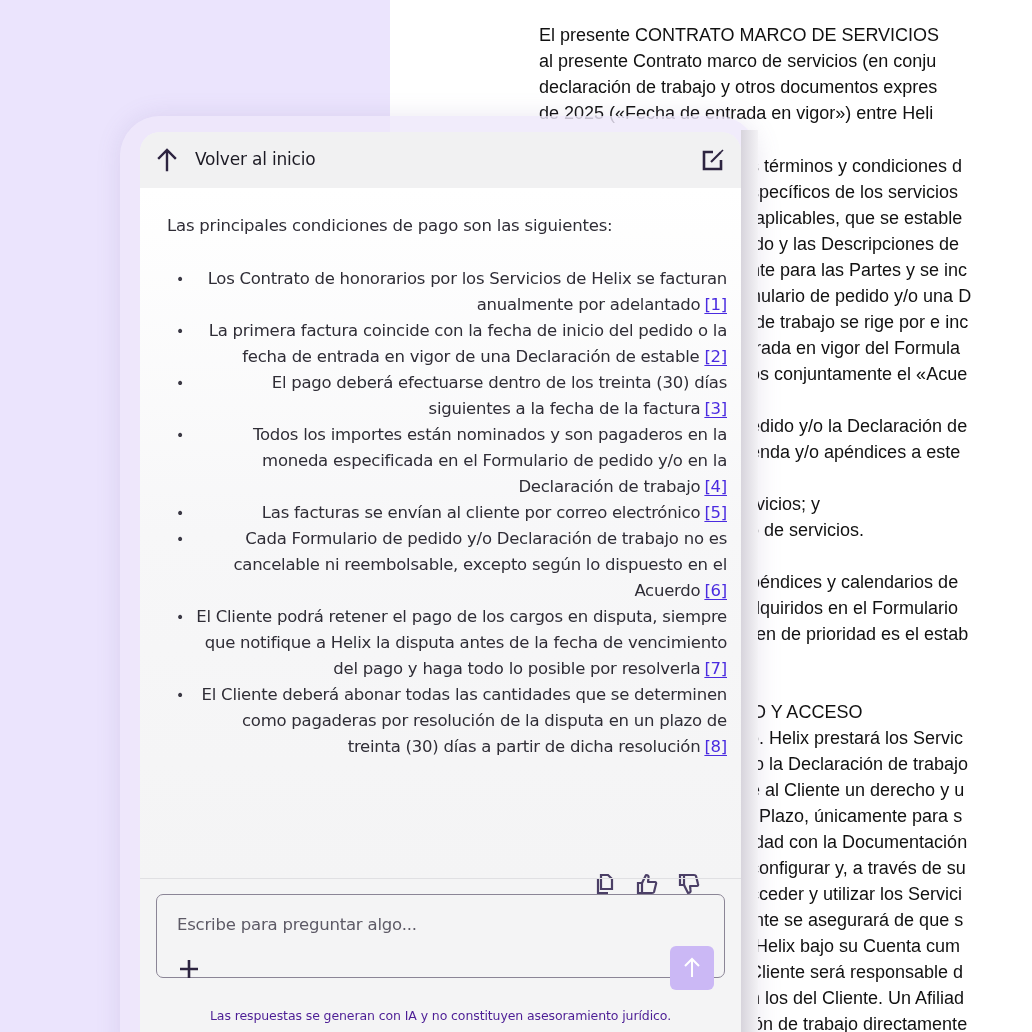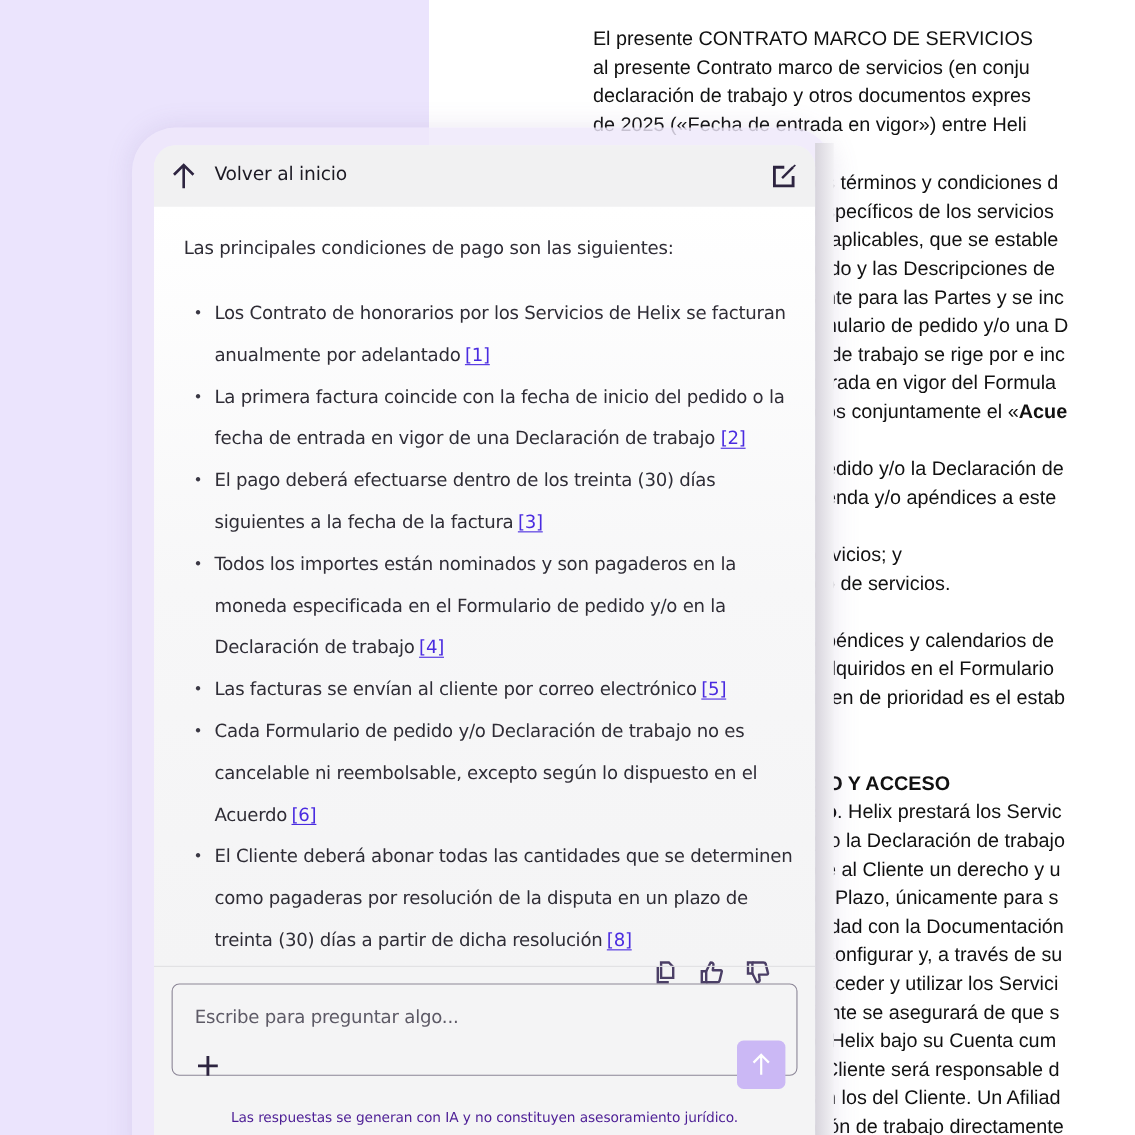--- a/index.html
+++ b/index.html
@@ -12,21 +12,21 @@
     background: #ffffff; overflow: hidden;
   }
   .doc-text {
     position: absolute; top: 22px; font-family: "Liberation Sans", sans-serif;
     font-size: 18px; line-height: 26px; color: #111; white-space: nowrap;
   }
   .doc-top { left: 149px; }
   .doc-right { left: 350px; top: 153px; }
   .doc-line { display: block; height: 26px; }
   .doc-gap { display: block; height: 26px; }
-  .doc-line b { font-weight: bold; }
+  .doc-line b { font-weight: normal; }
 
   
   .frame {
     position: absolute; left: 120px; top: 116px; width: 638px; height: 940px;
     border-radius: 40px 40px 0 0;
     background: rgba(238, 232, 250, 0.82);
     box-shadow: 0 0 24px rgba(120, 100, 160, 0.15);
   }
   .frame-right-shade {
     position: absolute; left: 741px; top: 130px; width: 17px; height: 902px;
@@ -53,22 +53,22 @@
     position: absolute; left: 0; top: 56px; width: 601px; height: 690px;
     background: linear-gradient(to bottom, #ffffff 0%, #f7f7f8 50%, #f4f4f5 100%);
   }
   .intro {
     position: absolute; left: 27px; top: 28px; font-size: 16.5px; color: #2f2d36;
     letter-spacing: -0.2px;
     text-align: right;
   }
   .list { position: absolute; left: 27px; top: 78px; width: 560px; list-style: none; }
   .list li {
-    position: relative; padding-left: 28px; font-size: 16.5px; line-height: 38px;
-    color: #2f2d36; letter-spacing: -0.25px;
+    position: relative; padding-left: 28px; font-size: 16.5px; line-height: 26px;
+    color: #2f2d36; letter-spacing: -0.25px; text-align: right;
   }
   .list li::before {
     content: "•"; position: absolute; left: 9px; top: 0; color: #3a3844; font-size: 14px;
   }
   .cite {
     color: #4a2be0; text-decoration: underline; text-underline-offset: 3px;
     cursor: pointer; margin-left: 4px;
   }
 
   .actions { position: absolute; left: 453px; top: 684px; display: flex; gap: 18px; }
@@ -158,25 +158,26 @@
       <path d="M12 4 H3 V21 H20 V12" fill="none" stroke="#2d2440" stroke-width="2.6"></path>
       <path d="M10 14 L20 4" fill="none" stroke="#2d2440" stroke-width="2.2"></path>
       <path d="M20 4 L22 2" fill="none" stroke="#2d2440" stroke-width="1.6"></path>
     </svg>
   </div>
 
   <div class="content">
     <p class="intro">Las principales condiciones de pago son las siguientes:</p>
     <ul class="list">
       <li><span>Los Contrato de honorarios por los Servicios de Helix se facturan anualmente por adelantado</span><a class="cite">[1]</a></li>
-      <li><span>La primera factura coincide con la fecha de inicio del pedido o la fecha de entrada en vigor de una Declaración de trabajo</span> <a class="cite" style="margin-left:0">[2]</a></li>
+      <li><span>La primera factura coincide con la fecha de inicio del pedido o la fecha de entrada en vigor de una Declaración de estable</span> <a class="cite" style="margin-left:0">[2]</a></li>
       <li><span>El pago deberá efectuarse dentro de los treinta (30) días siguientes a la fecha de la factura</span><a class="cite">[3]</a></li>
       <li><span>Todos los importes están nominados y son pagaderos en la moneda especificada en el Formulario de pedido y/o en la Declaración de trabajo</span><a class="cite">[4]</a></li>
       <li><span>Las facturas se envían al cliente por correo electrónico</span><a class="cite">[5]</a></li>
       <li><span>Cada Formulario de pedido y/o Declaración de trabajo no es cancelable ni reembolsable, excepto según lo dispuesto en el Acuerdo</span><a class="cite">[6]</a></li>
+      <li><span>El Cliente podrá retener el pago de los cargos en disputa, siempre que notifique a Helix la disputa antes de la fecha de vencimiento del pago y haga todo lo posible por resolverla</span><a class="cite">[7]</a></li>
       <li><span>El Cliente deberá abonar todas las cantidades que se determinen como pagaderas por resolución de la disputa en un plazo de treinta (30) días a partir de dicha resolución</span><a class="cite">[8]</a></li>
     </ul>
 
     <div class="actions">
       <svg class="act" viewBox="0 0 24 24">
         <path d="M8 3 H15 L19 7 V17 H8 Z" fill="none" stroke="#4b3f66" stroke-width="2.2" stroke-linejoin="miter"></path>
         <path d="M5 7 V21 H15" fill="none" stroke="#4b3f66" stroke-width="2.2"></path>
       </svg>
       <svg class="act" viewBox="0 0 24 24">
         <path d="M3 11 H7 V21 H3 Z" fill="none" stroke="#4b3f66" stroke-width="2.2"></path>

